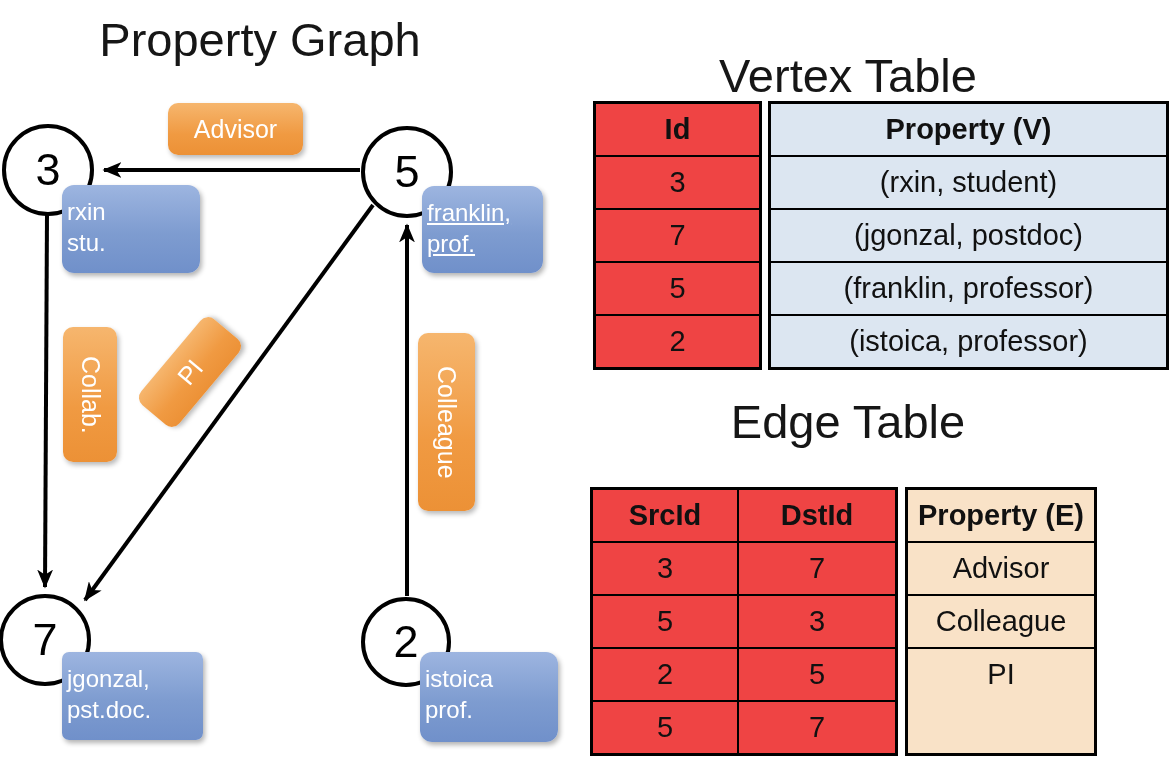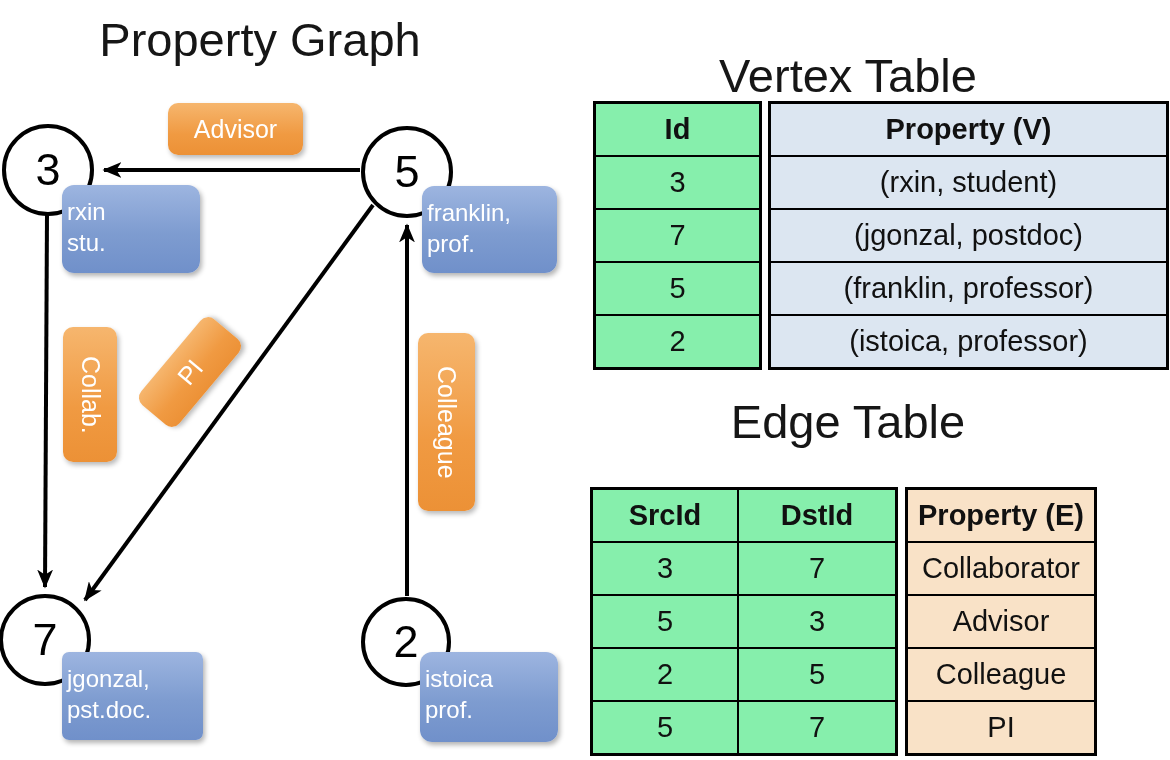--- a/index.html
+++ b/index.html
@@ -32,29 +32,29 @@
     display:flex;align-items:center;justify-content:center;box-sizing:border-box;
     background:linear-gradient(180deg,#f6b66e 0%,#f09a42 60%,#ec9136 100%);
     box-shadow:2px 3px 5px rgba(0,0,0,0.28);
   }
   .vert{writing-mode:vertical-rl;text-orientation:mixed;}
   #advisor-label{left:168px;top:103px;width:135px;height:52px;}
   #collab-label{left:63px;top:327px;width:54px;height:135px;}
   #colleague-label{left:418px;top:333px;width:57px;height:178px;}
   #pi-label{left:134px;top:347px;width:112px;height:50px;transform:rotate(-50deg);}
   #rxin-box{left:62px;top:185px;width:138px;height:88px;}
-  #franklin-box{left:422px;top:186px;width:135px;height:87px;}
+  #franklin-box{left:422px;top:186px;width:121px;height:87px;text-decoration:underline;}
   #jgonzal-box{left:62px;top:652px;width:141px;height:88px;border-radius:7px;}
   #istoica-box{left:420px;top:652px;width:138px;height:90px;}
 
   
   .tbl{position:absolute;display:flex;}
   #vertex-table{left:593px;top:101px;gap:6px;}
   #edge-table{left:590px;top:487px;gap:7px;}
-  .tblock{border:3px solid #000;background:#86efac;}
+  .tblock{border:3px solid #000;background:#ef4444;}
   .tcol{display:flex;flex-direction:column;}
   .cell{
     height:51px;display:flex;align-items:center;justify-content:center;
     font-size:29px;border-top:2px solid #000;white-space:nowrap;
   }
   .tcol .cell:first-child{border-top:none;}
   .th{font-weight:bold;}
   #vt-id-col{width:163px;}
   #vt-prop-col{width:395px;background:#dce6f1;}
   .pair{display:flex;}
@@ -149,18 +149,17 @@
     <div class="tcol" id="et-dst-col">
       <div class="cell th">DstId</div>
       <div class="cell">7</div>
       <div class="cell">3</div>
       <div class="cell">5</div>
       <div class="cell">7</div>
     </div>
   </div>
   <div class="tblock tcol" id="et-prop-col">
     <div class="cell th">Property (E)</div>
-    <div class="cell">Collaborator</div>
     <div class="cell">Advisor</div>
     <div class="cell">Colleague</div>
     <div class="cell">PI</div>
   </div>
 </div>
 
 </body></html>

